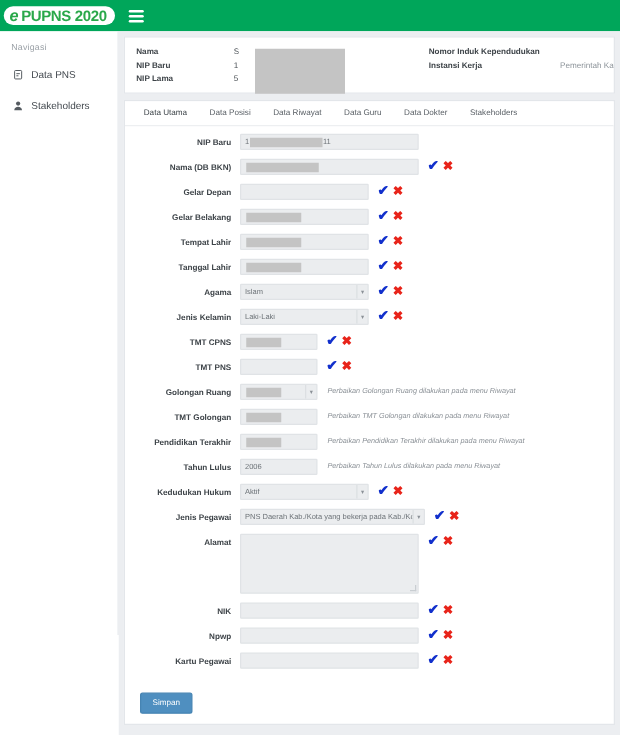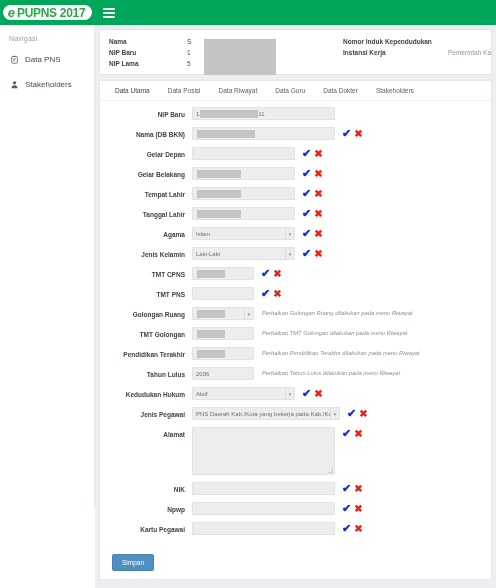--- a/index.html
+++ b/index.html
@@ -285,21 +285,21 @@
 </style>
 </head>
 <body>
 
 <div id="app">
 
   <div class="topbar">
     <div class="logo-wrap">
       <div class="logo-badge">
         <span class="logo-e">e</span>
-        <span class="logo-txt">PUPNS 2017</span>
+        <span class="logo-txt">PUPNS 2020</span>
       </div>
     </div>
     <div class="hamburger">
       <i></i>
       <i></i>
       <i></i>
     </div>
   </div>
 
   <div class="sidebar">

